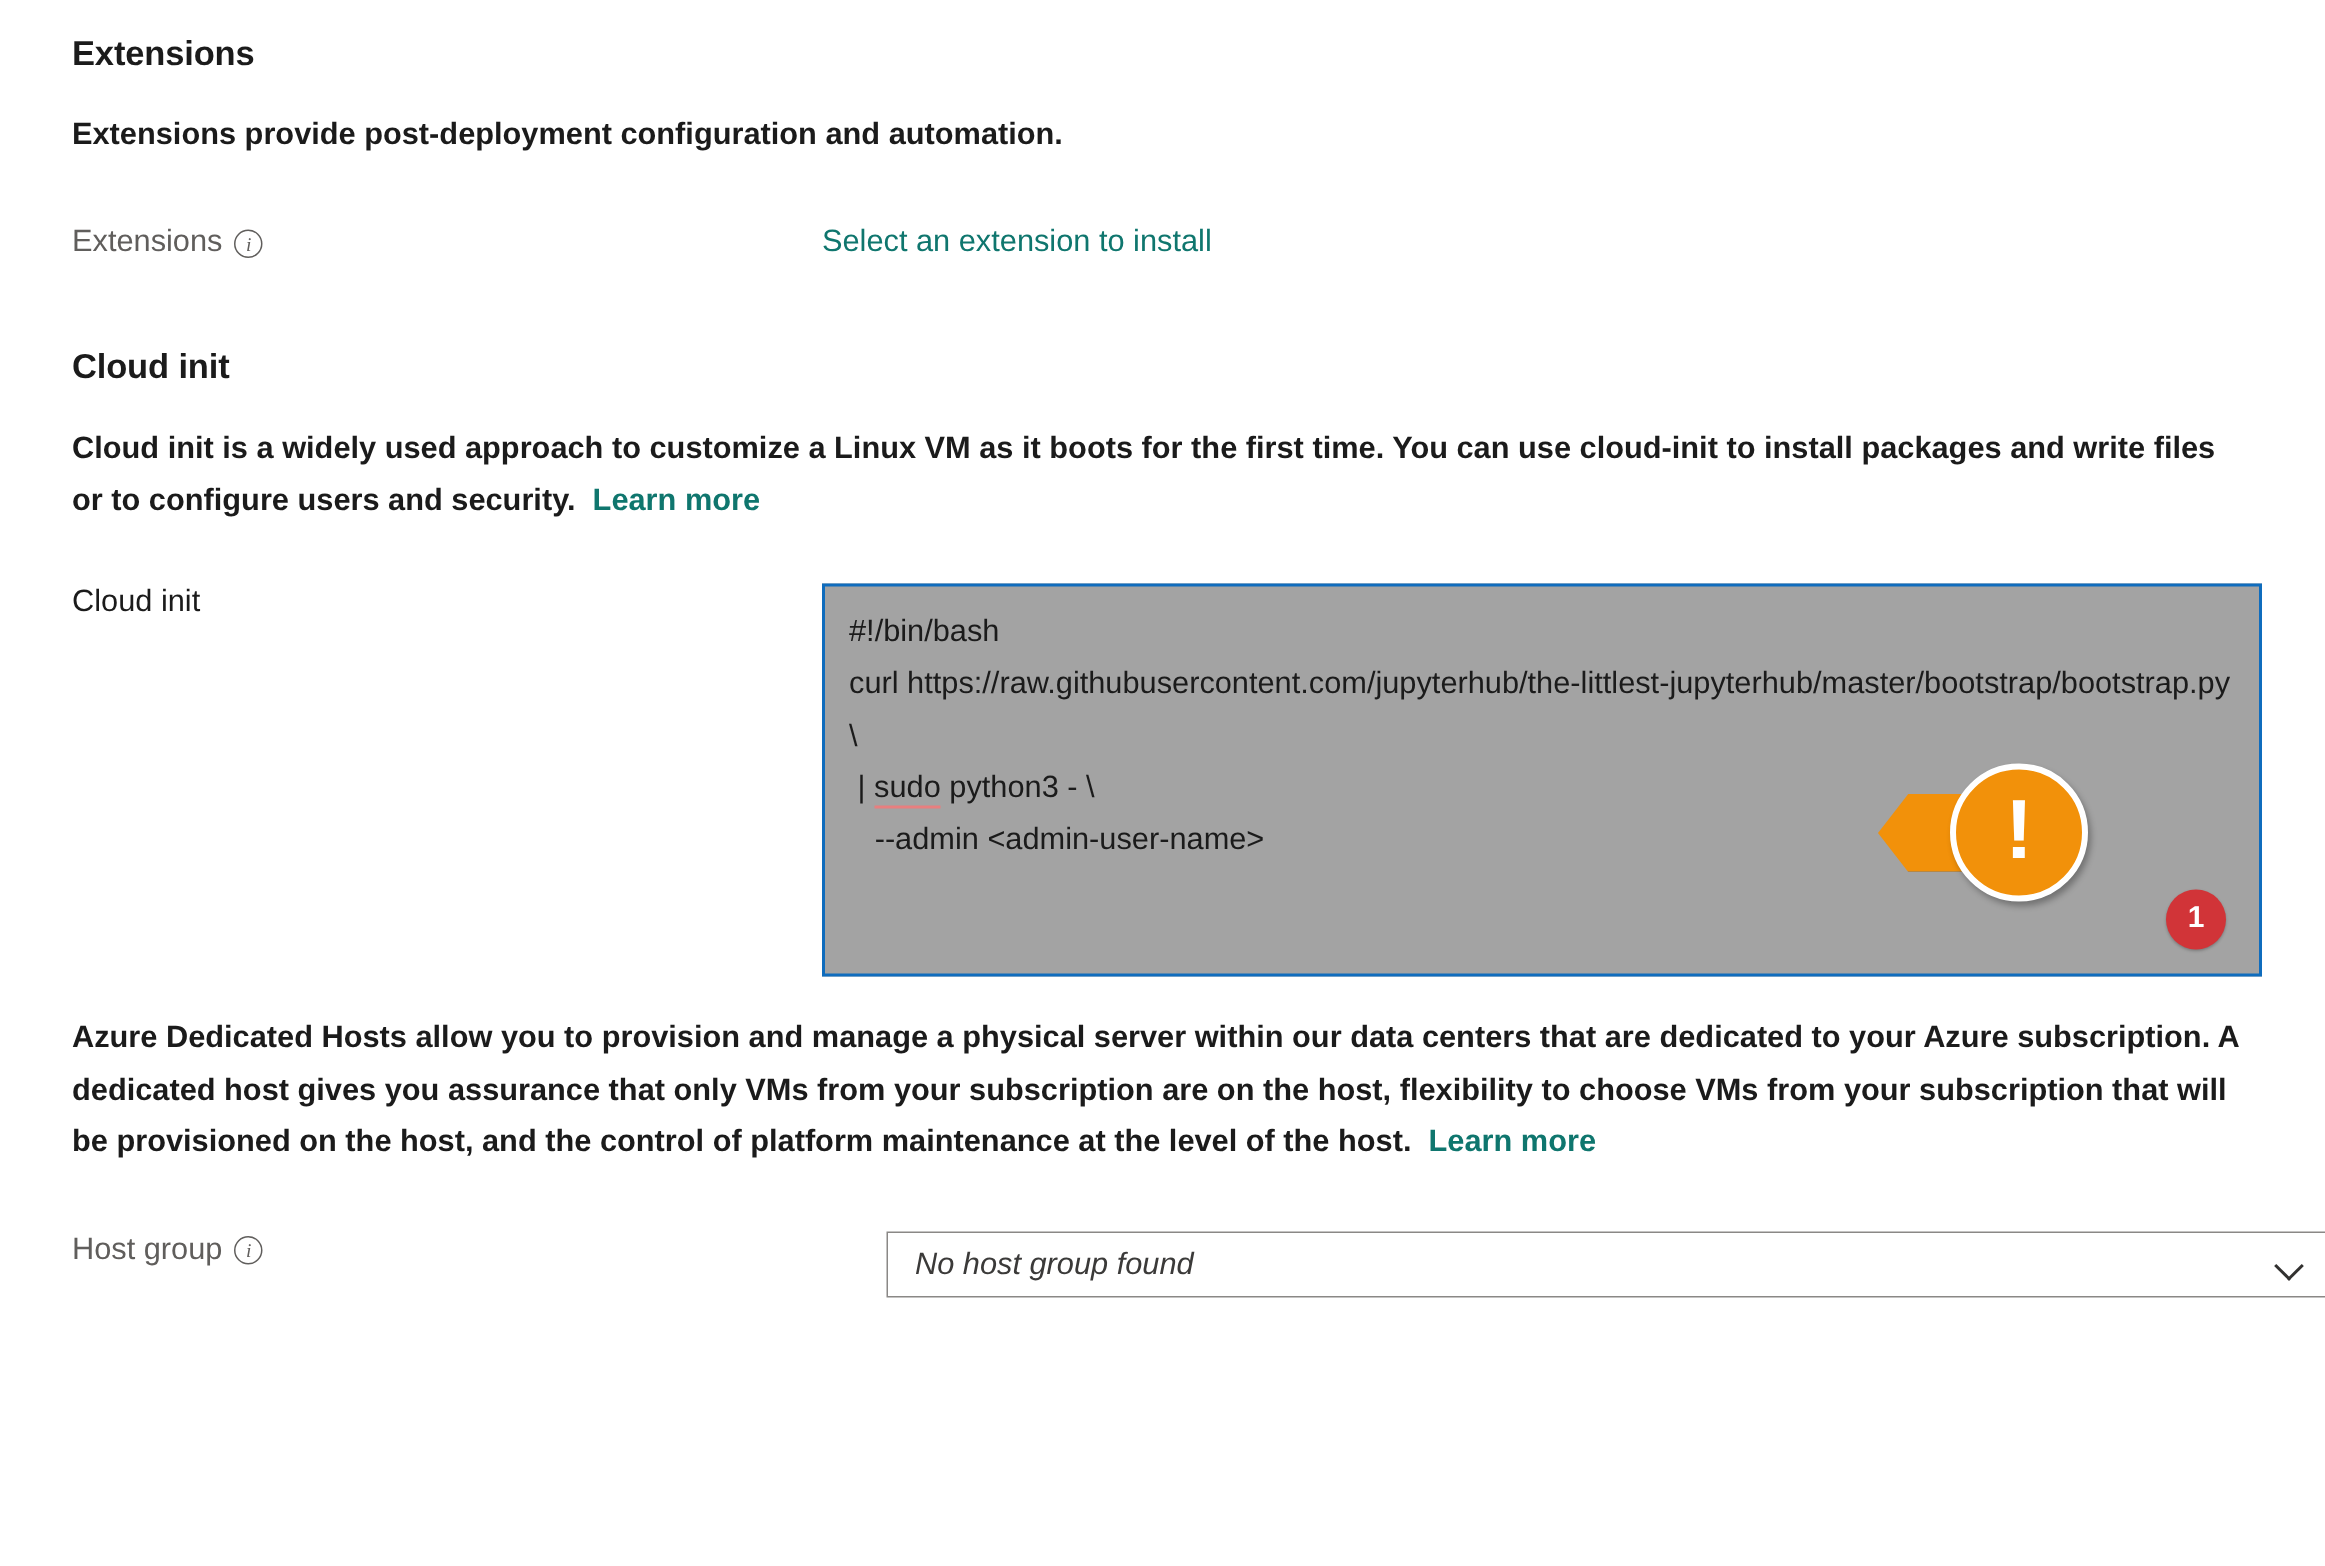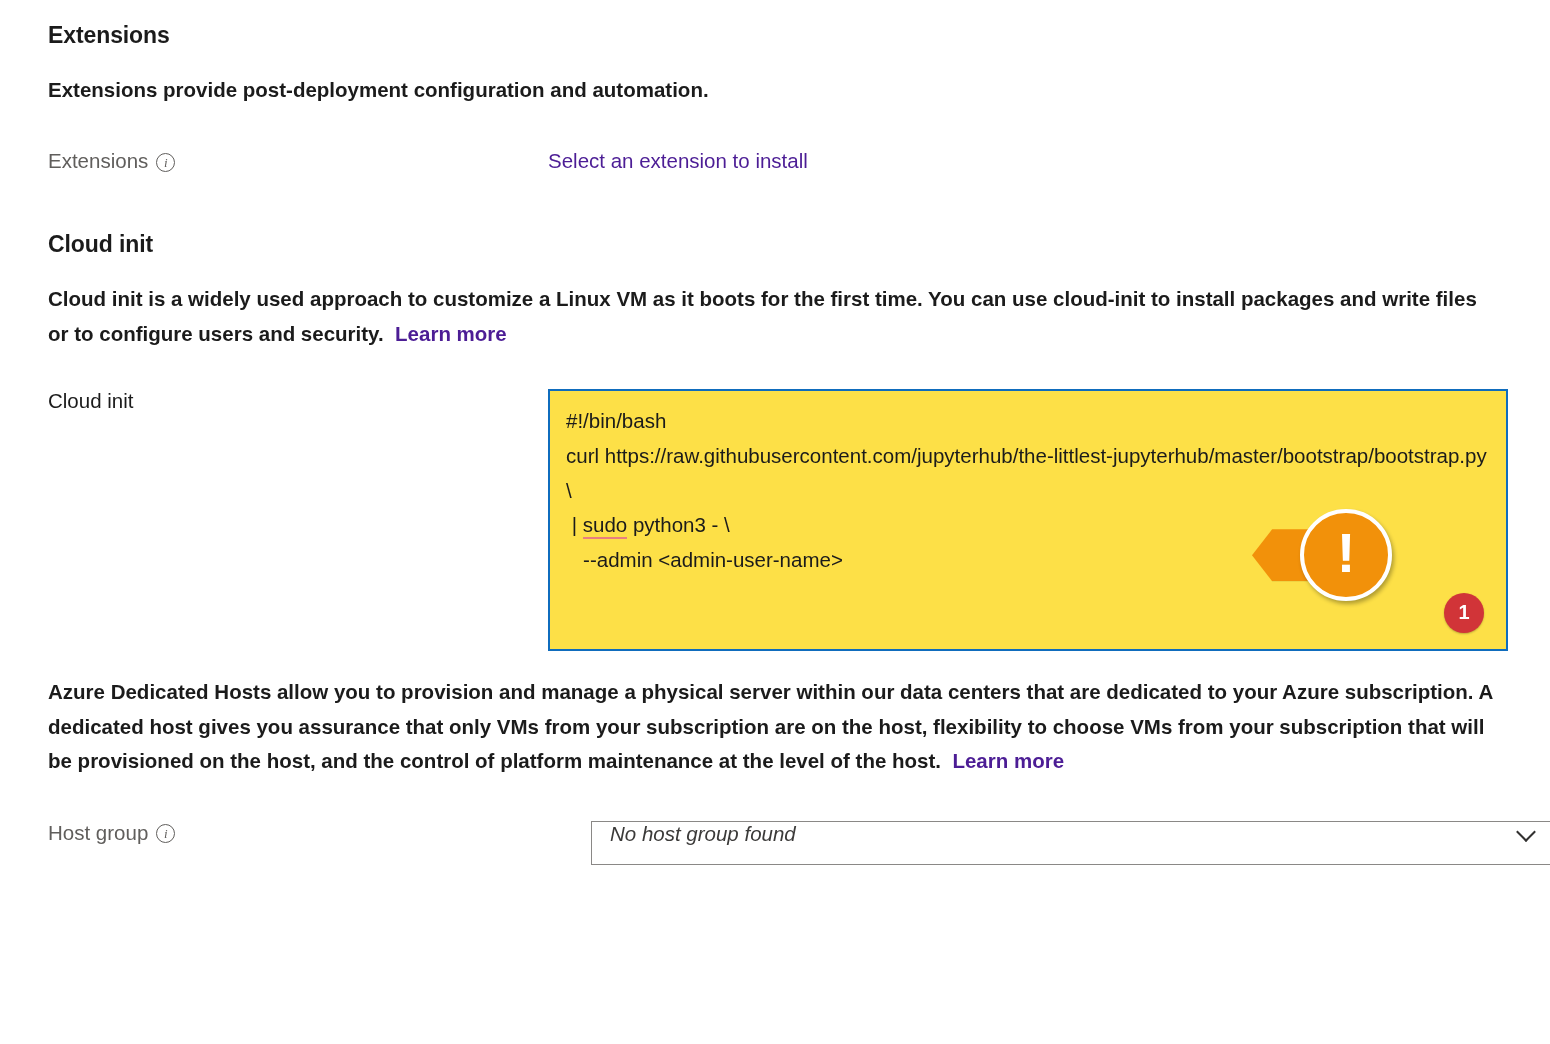--- a/index.html
+++ b/index.html
@@ -30,21 +30,21 @@
   }
   .section-desc {
     font-size: 20.5px;
     color: #1b1b1b;
     line-height: 1.68;
     margin: 0;
     max-width: 1450px;
     font-weight: bold;
   }
   .link {
-    color: #4c1d95;
+    color: #0f766e;
     text-decoration: none;
     cursor: pointer;
   }
 
   .field-row {
     display: flex;
     align-items: flex-start;
   }
   .field-label {
     width: 500px;
@@ -76,21 +76,21 @@
     flex: 1 1 auto;
     min-width: 0;
   }
 
   
   .codebox {
     position: relative;
     width: 960px;
     height: 262px;
     border: 2px solid #0f6cbd;
-    background: #fde047;
+    background: #a3a3a3;
     padding: 13px 16px;
     font-size: 20.5px;
     line-height: 1.69;
     color: #1b1b1b;
     white-space: pre-wrap;
     word-break: break-word;
     overflow: hidden;
     cursor: text;
   }
   .codebox .sudo {
@@ -156,20 +156,21 @@
     box-shadow: 0 1px 2px rgba(0,0,0,0.25);
   }
 
   
   .dropdown {
     width: 960px;
     height: 44px;
     border: 1px solid #8a8886;
     background: #ffffff;
     display: flex;
+    align-items: center;
     justify-content: space-between;
     padding: 0 14px 0 18px;
     cursor: pointer;
   }
   .dropdown .value {
     font-size: 20.5px;
     font-style: italic;
     color: #3b3a39;
   }
   .chev {

